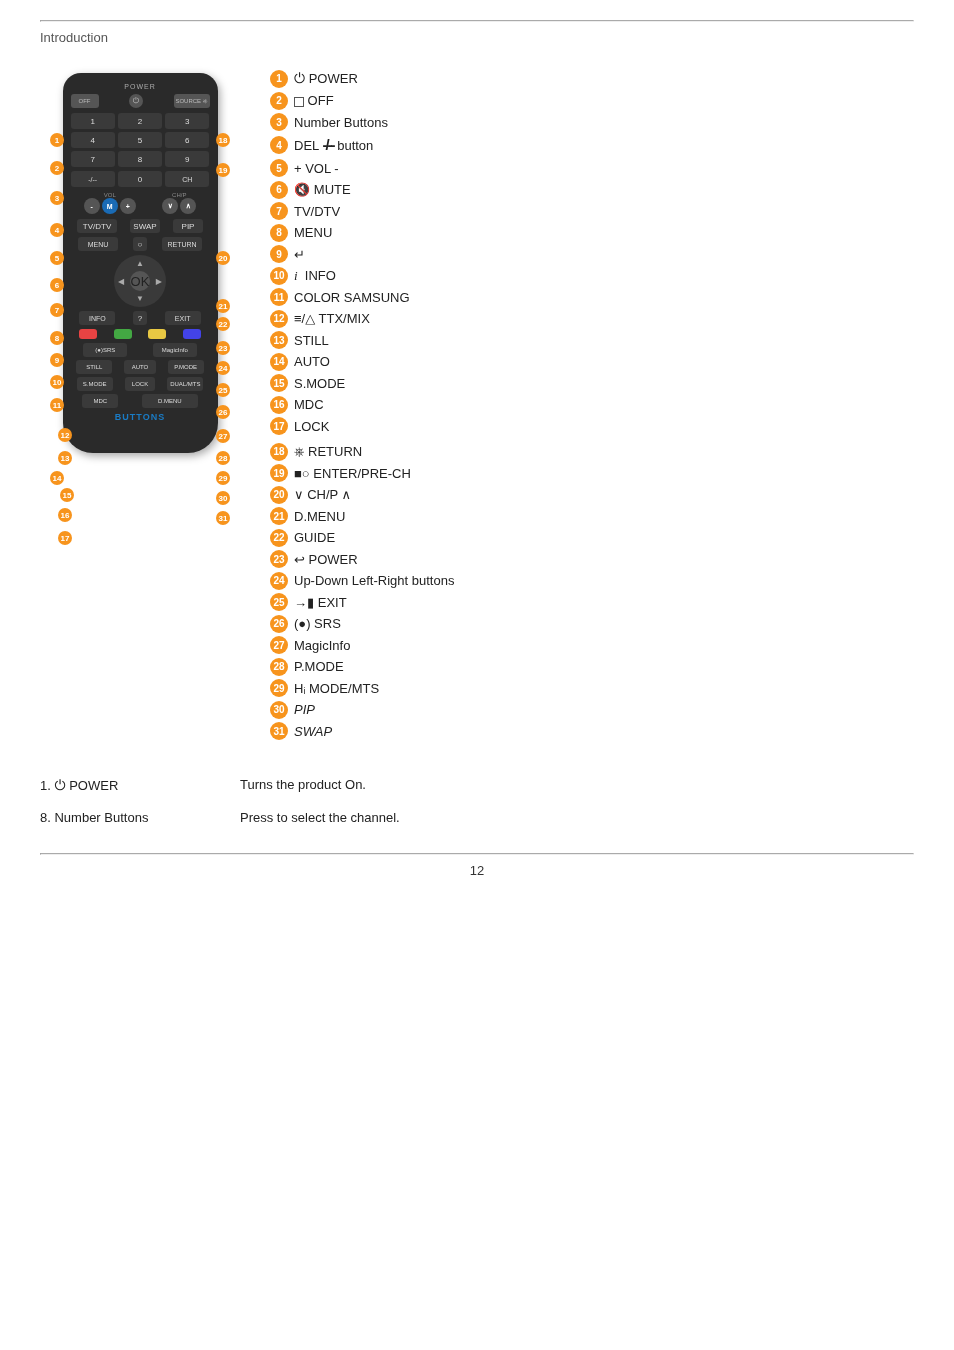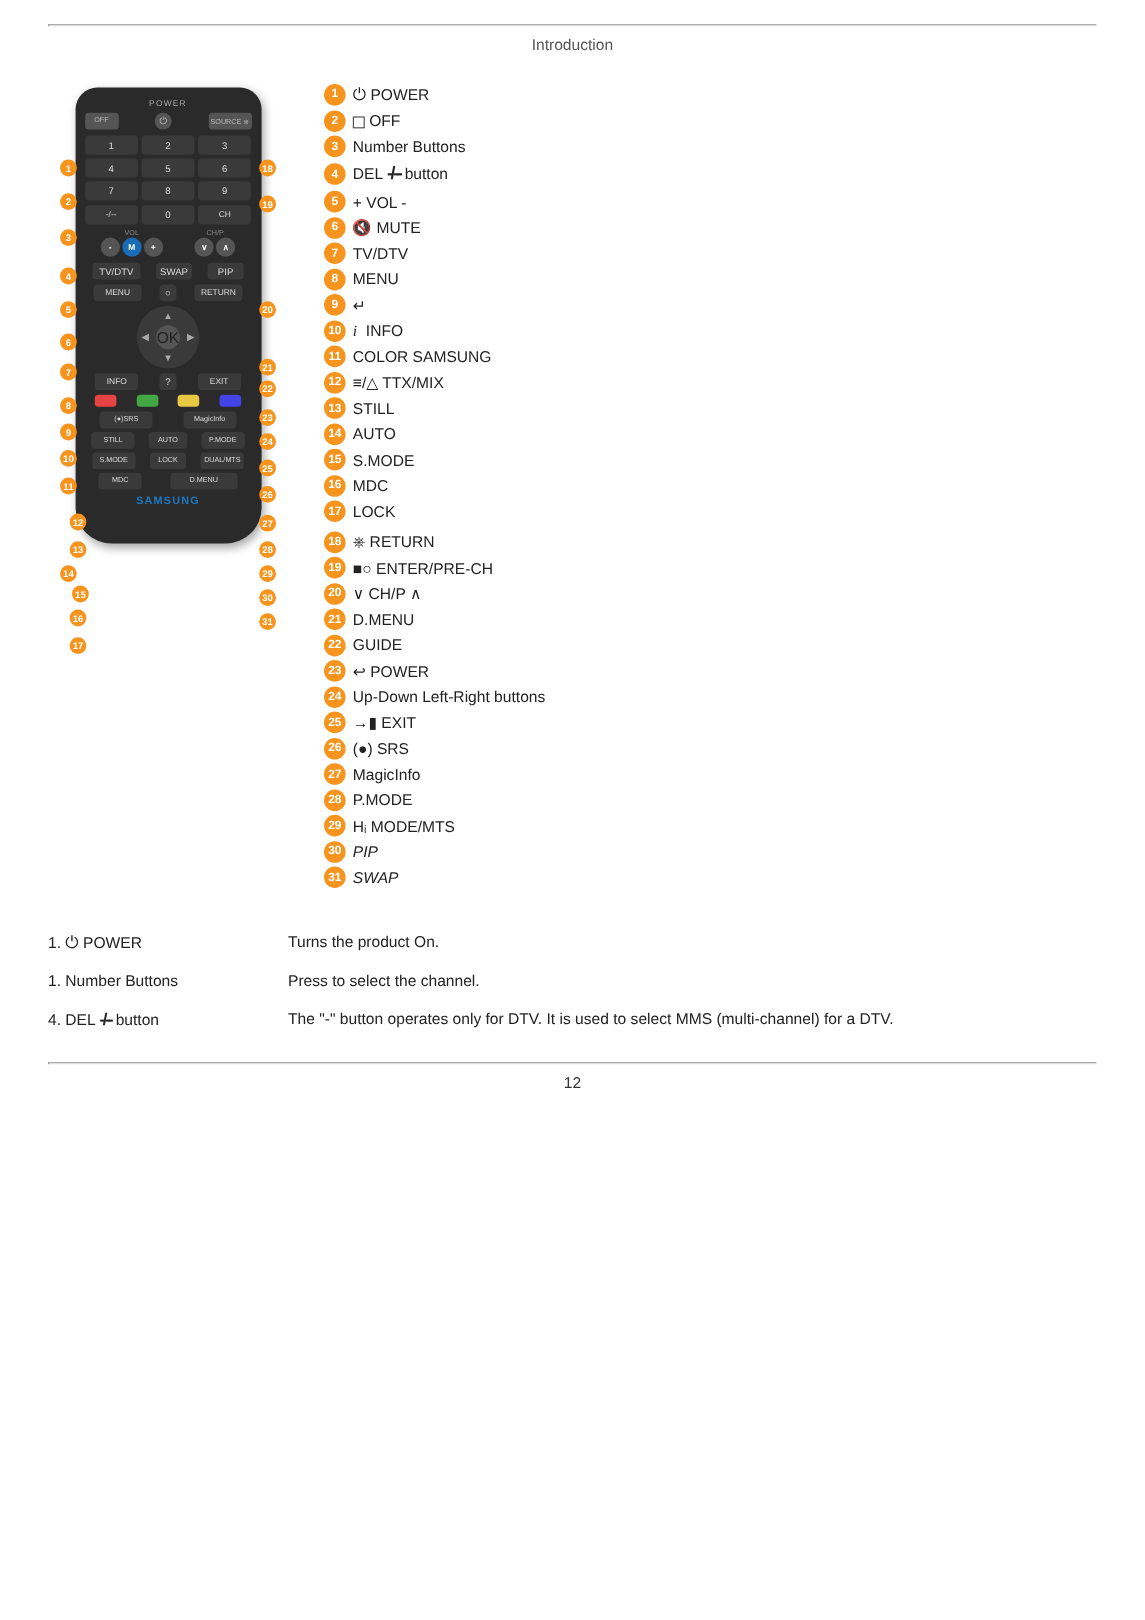--- a/index.html
+++ b/index.html
@@ -16,21 +16,21 @@
       min-height: 1350px;
       padding: 20px 40px 30px 40px;
       position: relative;
     }
     .top-rule {
       border-top: 1px solid #aaa;
       margin-bottom: 8px;
       margin-top: 0;
     }
     .page-title {
-      text-align: center;
+      text-align: left;
       font-size: 13px;
       color: #555;
       margin-bottom: 18px;
     }
     .bottom-rule {
       border-top: 1px solid #aaa;
       margin-top: 20px;
     }
     .page-number {
       text-align: center;
@@ -349,21 +349,21 @@
             <div class="num-btn" style="width:36px; height:14px; font-size:6px;">S.MODE</div>
             <div class="num-btn" style="width:30px; height:14px; font-size:6px;">LOCK</div>
             <div class="num-btn" style="width:36px; height:14px; font-size:6px;">DUAL/MTS</div>
           </div>
 
           <div class="row-btns" style="margin-top:3px;">
             <div class="num-btn" style="width:36px; height:14px; font-size:6px;">MDC</div>
             <div class="num-btn" style="width:56px; height:14px; font-size:6px;">D.MENU</div>
           </div>
 
-          <div class="samsung-logo">SAMSUNG</div>
+          <div class="samsung-logo">BUTTONS</div>
         </div>
       </div>
     </div>
 
     <div class="legend-area">
       <ul class="legend-list">
 
         <li class="legend-item">
           <span class="circle-num">1</span>
           <span class="legend-text"><span style="font-size:14px;">⏻</span> POWER</span>
@@ -494,26 +494,22 @@
   </div>
 
   <div class="descriptions">
     <table class="desc-table">
       <tbody>
         <tr>
           <td>1. <span style="font-size:14px;">⏻</span> POWER</td>
           <td>Turns the product On.</td>
         </tr>
         <tr>
-          <td>1. Number Buttons</td>
+          <td>8. Number Buttons</td>
           <td>Press to select the channel.</td>
-        </tr>
-        <tr>
-          <td>4. DEL <span style="font-weight:bold; font-size:14px; letter-spacing:-2px;">-/--</span> button</td>
-          <td>The "-" button operates only for DTV. It is used to select MMS (multi-channel) for a DTV.</td>
         </tr>
       </tbody>
     </table>
   </div>
 
   <hr class="bottom-rule">
   <div class="page-number">12</div>
 </div>
 
 </body></html>

